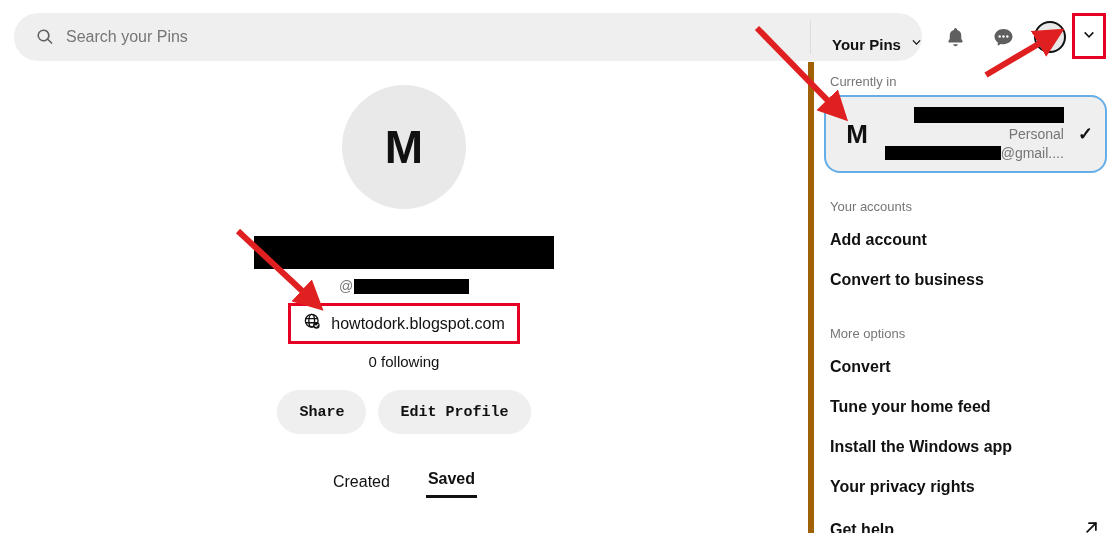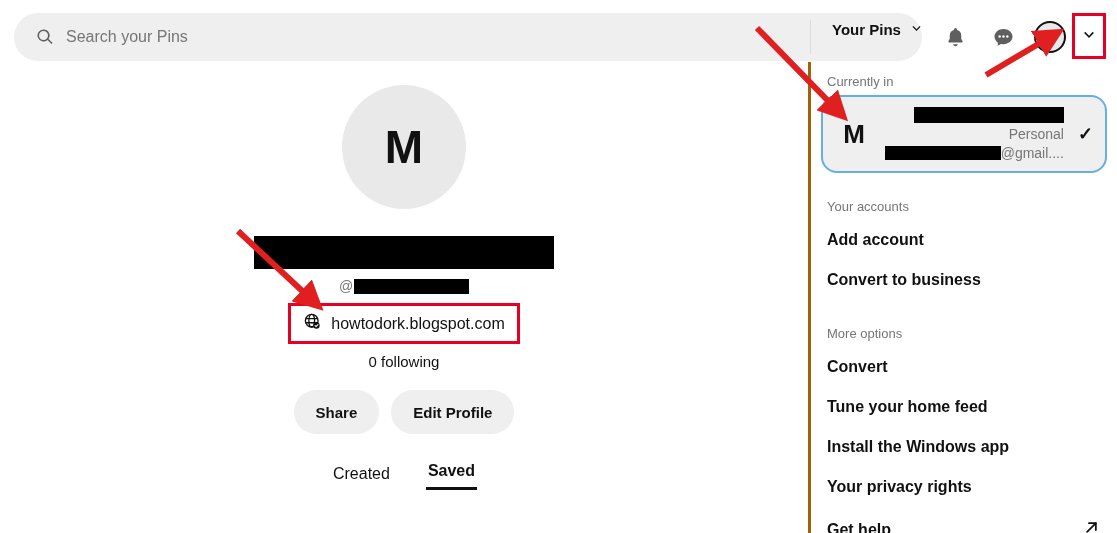--- a/index.html
+++ b/index.html
@@ -21,21 +21,21 @@
   .search-input {
     flex:1; border:none; outline:none; background:transparent;
     font-family:"Liberation Sans", sans-serif; font-size:16px; color:#333;
     margin-left:12px; height:46px;
   }
   .search-input::placeholder { color:#767676; }
 
   .pins-divider { position:absolute; left:810px; top:20px; width:1px; height:34px; background:#dcdcdc; }
   .pins-pill {
     position:absolute; left:820px; top:21px; height:32px; padding:0 10px 0 12px;
-    display:flex; align-items:flex-start; gap:8px; border-radius:16px;
+    display:flex; align-items:flex-end; gap:8px; border-radius:16px;
     background:transparent; border:none; cursor:pointer;
     font-family:"Liberation Sans", sans-serif; font-size:15px; font-weight:bold; color:#111;
     white-space:nowrap;
   }
 
   .icon-btn {
     position:absolute; top:18px; width:42px; height:42px; border:none; background:transparent;
     cursor:pointer; display:flex; align-items:center; justify-content:center; color:#5f5f5f;
   }
   .bell-btn { left:934px; }
@@ -73,34 +73,34 @@
     margin-top:9px; border:3px solid #e60023; padding:6px 12px;
     display:flex; align-items:center; gap:9px;
   }
   .website-text { font-size:16px; color:#111; }
 
   .following { margin-top:9px; font-size:15px; color:#111; }
 
   .btn-row { margin-top:20px; display:flex; gap:12px; }
   .pill-btn {
     height:44px; padding:0 22px; border:none; border-radius:22px; background:#efefef;
-    font-family:Liberation Sans, sans-serif; font-size:15px; font-weight:bold; color:#111; cursor:pointer;
-  }
-
-  .tabs { margin-top:28px; display:flex; gap:34px; align-items:flex-end; }
+    font-family:Liberation Mono, monospace; font-size:15px; font-weight:bold; color:#111; cursor:pointer;
+  }
+
+  .tabs { margin-top:36px; display:flex; gap:34px; align-items:flex-end; }
   .tab {
     background:none; border:none; cursor:pointer; padding:0 2px 7px;
     font-family:"Liberation Sans", sans-serif; font-size:16px; color:#111;
   }
   .tab.active { font-weight:bold; border-bottom:3px solid #111; }
 
   
   .dropdown {
     position:absolute; left:808px; top:62px; width:309px; height:471px;
-    background:#fff; border-left:3px solid #a16207; overflow:hidden;
+    background:#fff; border-left:6px solid #a16207; overflow:hidden;
   }
   .dd-section-label { font-size:13px; color:#767676; padding:12px 16px 6px; }
 
   .account-card {
     margin:0 10px; padding:10px 12px; border:2px solid #66aee8; border-radius:16px;
     background:#efefef; display:flex; align-items:center; gap:14px; cursor:pointer;
   }
   .acct-avatar { width:38px; height:38px; display:flex; align-items:center; justify-content:center;
                  font-size:26px; font-weight:bold; color:#111; flex:0 0 38px; }
   .acct-info { flex:1; min-width:0; display:flex; flex-direction:column; gap:3px;align-items:flex-end; }

